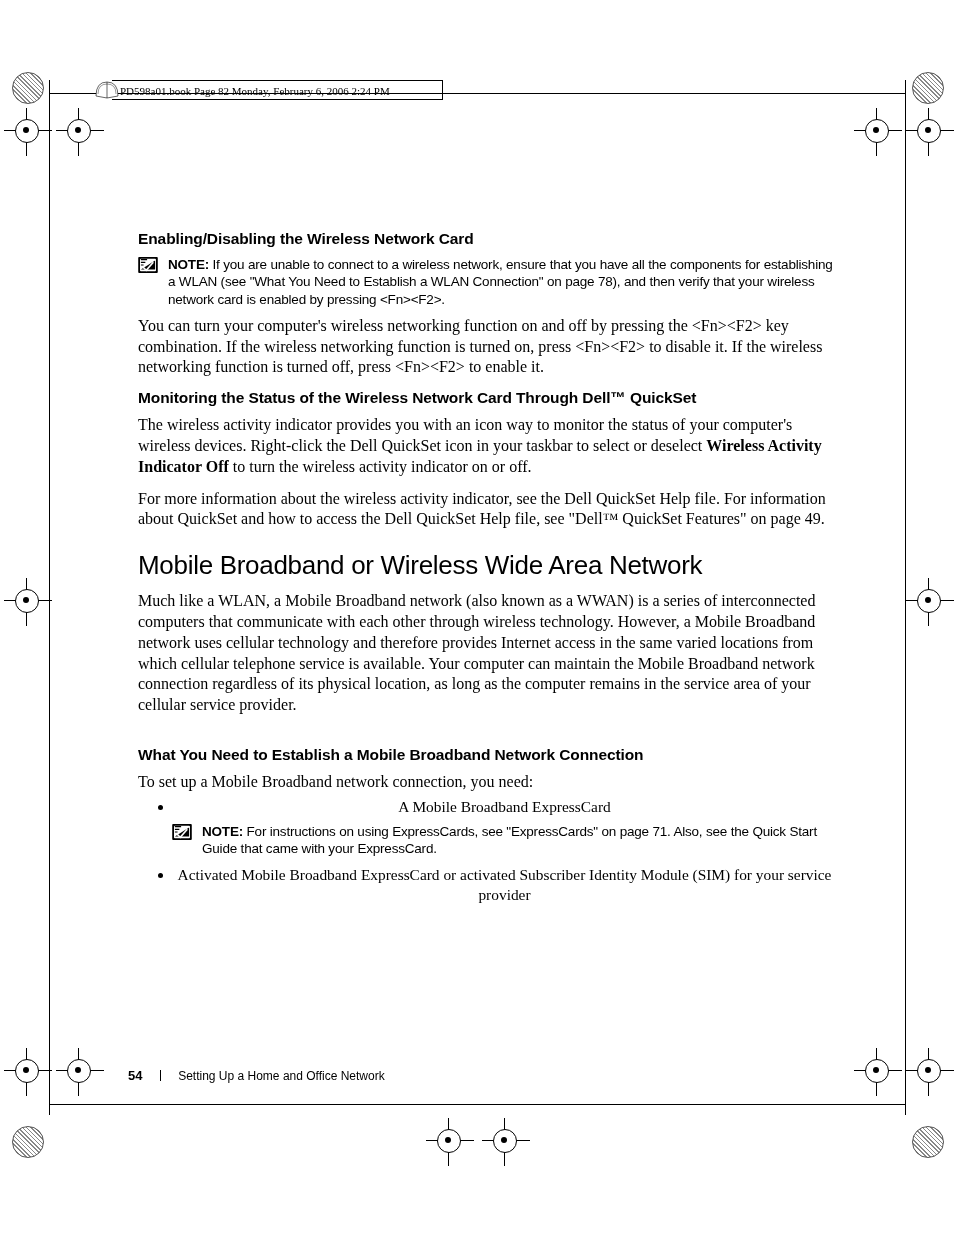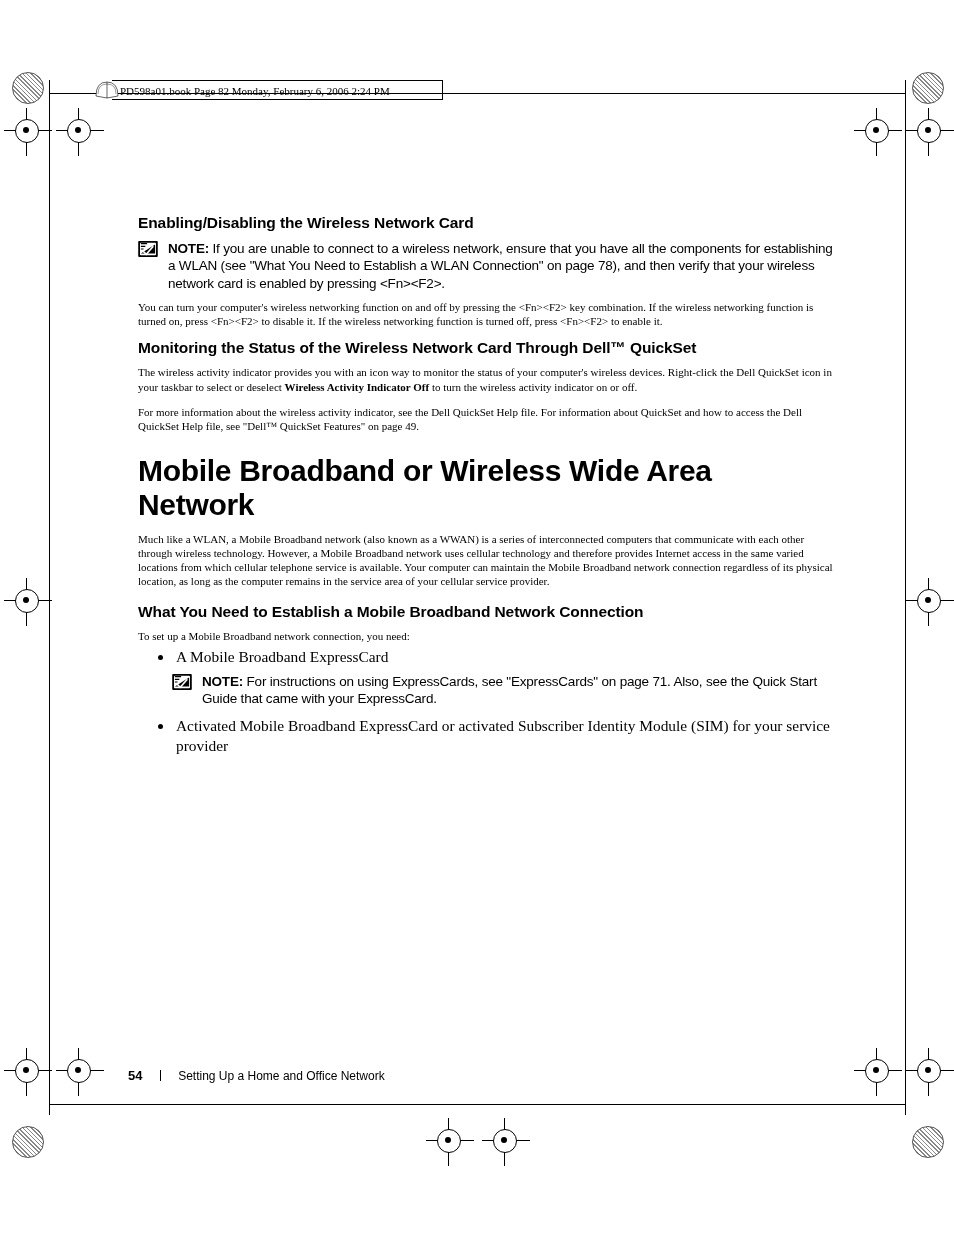--- a/index.html
+++ b/index.html
@@ -56,21 +56,21 @@
     position: absolute;
     top: 85px;
     left: 120px;
     font-size: 11px;
     font-family: Georgia, serif;
     color: #000;
   }
   .content {
     position: absolute;
     left: 138px;
-    top: 214px;
+    top: 230px;
     width: 695px;
   }
   .h3 {
     font-family: "Helvetica Neue", Arial, sans-serif;
     font-weight: bold;
     font-size: 15.5px;
     margin: 0 0 8px 0;
     letter-spacing: -0.1px;
   }
   .note-row {
@@ -86,37 +86,38 @@
   }
   .note-text {
     font-family: "Helvetica Neue", Arial, sans-serif;
     font-size: 13.5px;
     line-height: 1.28;
     letter-spacing: -0.2px;
   }
   .note-text b { font-weight: bold; }
   p.body {
     font-family: Georgia, 'Times New Roman', serif;
-    font-size: 11px;
+    font-size: 16px;
     line-height: 1.3;
     margin: 0 0 11px 0;
   }
   .h1 {
     font-family: "Helvetica Neue", Arial, sans-serif;
-    font-weight: 700;
-    font-size: 30px;
+    font-weight: 400;
+    font-size: 26px;
     margin: 20px 0 10px 0;
     letter-spacing: -0.3px;
   }
   ul.bullets {
     margin: 4px 0 6px 0;
     padding-left: 36px;
     font-family: Georgia, serif;
     font-size: 15.4px;
     line-height: 1.3;
+    text-align: center;
   }
   ul.bullets li { margin: 2px 0 6px 0; padding-left: 2px; }
   .note-indent {
     margin-left: 34px;
   }
   .footer {
     position: absolute;
     left: 128px;
     top: 1068px;
     font-family: "Helvetica Neue", Arial, sans-serif;
@@ -267,21 +268,21 @@
 
 
     <p class="body">
       <span>For more information about the wireless activity indicator, see the </span><span class="italic">Dell QuickSet Help</span><span> file. For information about QuickSet and how to access the </span><span class="italic">Dell QuickSet Help</span><span> file, see "Dell™ QuickSet Features" on page 49.</span>
     </p>
 
     <div class="h1">Mobile Broadband or Wireless Wide Area Network</div>
 
     <p class="body">Much like a WLAN, a Mobile Broadband network (also known as a WWAN) is a series of interconnected computers that communicate with each other through wireless technology. However, a Mobile Broadband network uses cellular technology and therefore provides Internet access in the same varied locations from which cellular telephone service is available. Your computer can maintain the Mobile Broadband network connection regardless of its physical location, as long as the computer remains in the service area of your cellular service provider.</p>
 
-    <div class="h3" style="margin-top:14px;">What You Need to Establish a Mobile Broadband Network Connection</div>
+    <div class="h3" style="margin-top:30px;">What You Need to Establish a Mobile Broadband Network Connection</div>
 
     <p class="body" style="margin-bottom:4px;">To set up a Mobile Broadband network connection, you need:</p>
 
     <ul class="bullets">
       <li>A Mobile Broadband ExpressCard</li>
     </ul>
 
     <div class="note-row note-indent">
       <svg class="note-icon" viewBox="0 0 22 18">
         <rect x="0" y="0" width="22" height="18" rx="1" fill="#000"></rect>

